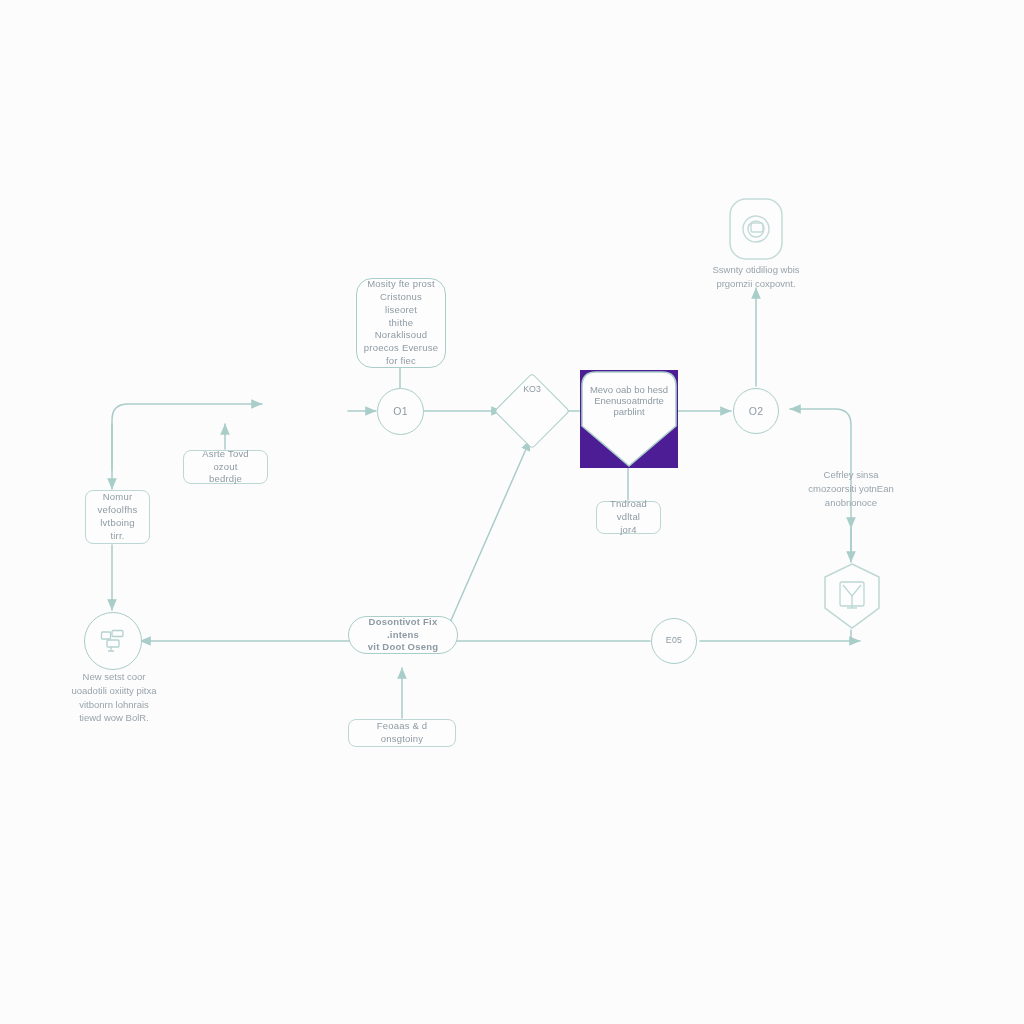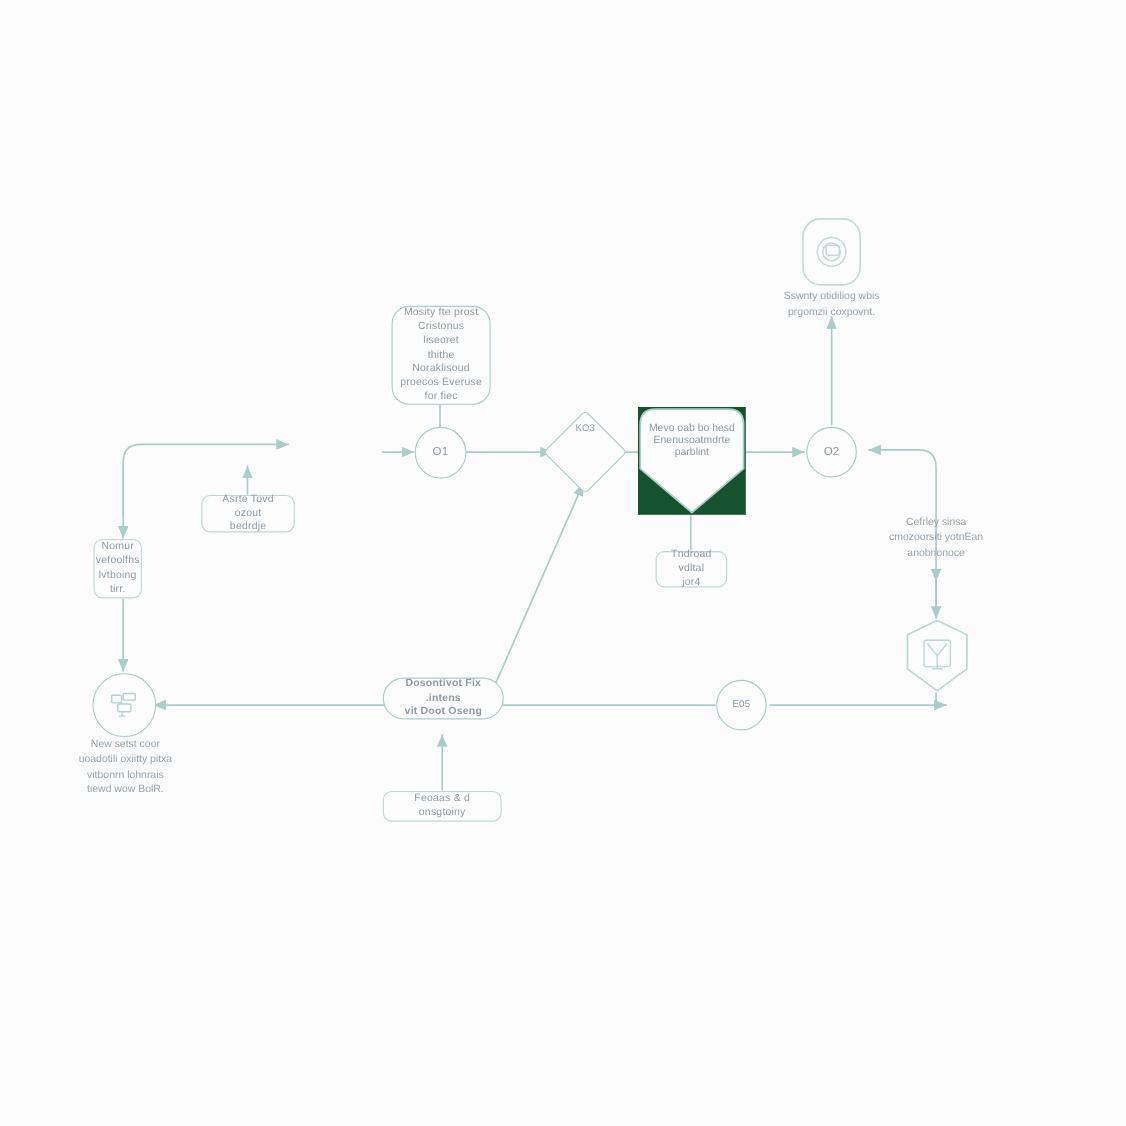--- a/index.html
+++ b/index.html
@@ -41,21 +41,21 @@
     border:1.6px solid #a9cdc9;
     transform:rotate(45deg);
     border-radius:4px;
     background:#fdfdfd;
   }
   .diamond-lbl{position:relative;z-index:2;color:#8e9aa3;}
 
   .shield{
     position:absolute;
     border:0;
-    background:#14532d;
+    background:#4c1d95;
   }
 
   .icon-badge{position:absolute;display:flex;align-items:center;justify-content:center;}
 
   .caption{
     position:absolute;
     color:#99a4ac;
     text-align:center;
     line-height:1.45;
     white-space:pre-line;
@@ -155,21 +155,21 @@
 
   <div class="node circle t11" style="left:733px;top:388px;width:46px;height:46px;">
     <span class="lbl">O2</span>
   </div>
 
   <div class="node rrect-sm t10" style="left:183px;top:450px;width:85px;height:34px;">
     <span class="lbl">Asrte Tovd ozout
 bedrdje</span>
   </div>
 
-  <div class="node rrect-sm t10" style="left:85px;top:490px;width:44px;height:54px;">
+  <div class="node rrect-sm t10" style="left:85px;top:490px;width:65px;height:54px;">
     <span class="lbl">Nomur
 vefoolfhs
 lvtboing
 tirr.</span>
   </div>
 
   <div class="node rrect-sm t10" style="left:596px;top:501px;width:65px;height:33px;">
     <span class="lbl">Tndroad vdltal
 jor4</span>
   </div>

